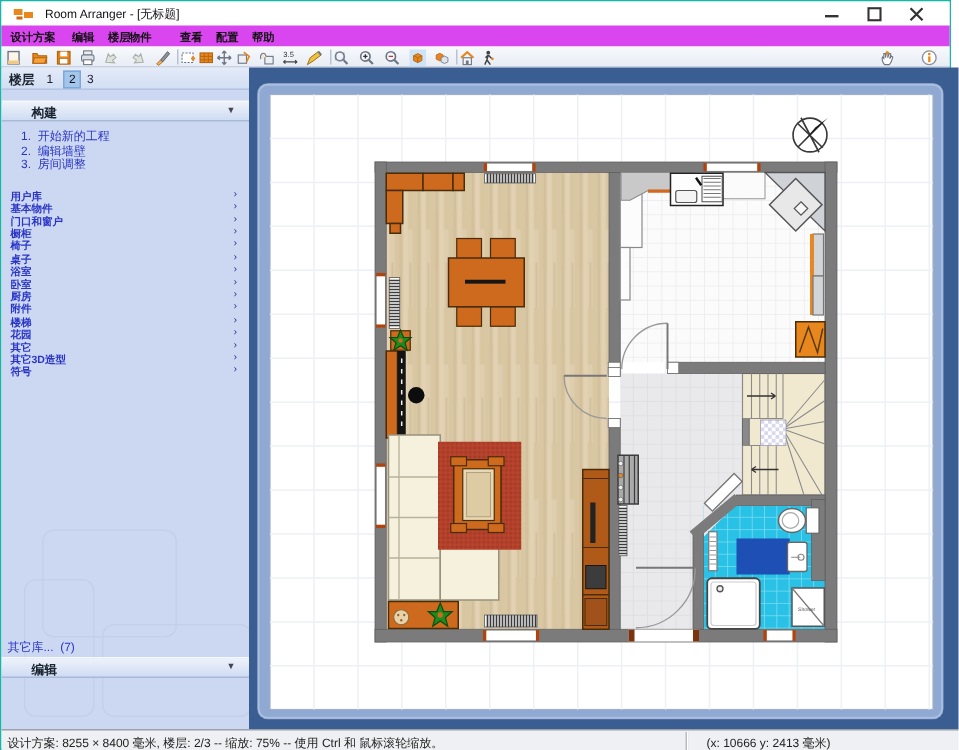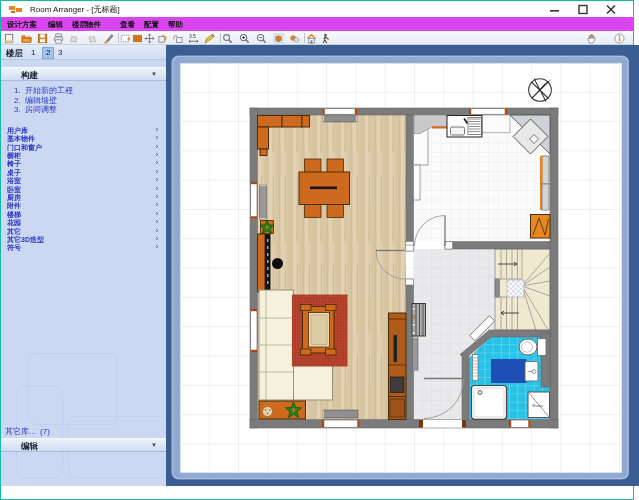--- a/index.html
+++ b/index.html
@@ -442,13 +442,18 @@
 <rect x="471.5" y="353.5" width="5.5" height="26" fill="#fff" stroke="#777" stroke-width="0.8"></rect>
 <path d="M472 357 h4.5 M472 360 h4.5 M472 363 h4.5 M472 366 h4.5 M472 369 h4.5 M472 372 h4.5 M472 375 h4.5" stroke="#999" stroke-width="0.7"></path>
 <rect x="470.5" y="384.5" width="35" height="33.8" rx="3" fill="#fff" stroke="#444" stroke-width="1.2"></rect>
 <rect x="473" y="387" width="30" height="29" rx="2" fill="none" stroke="#ccc" stroke-width="0.8"></rect>
 <circle cx="479" cy="391.5" r="2" fill="#eee" stroke="#555" stroke-width="0.9"></circle>
 <rect x="527" y="391" width="21.5" height="25.5" fill="#fff" stroke="#555" stroke-width="1"></rect>
 <path d="M527 391 L548.5 416.5" stroke="#777" stroke-width="0.8"></path>
 <text x="531" y="406" font-size="3.4" fill="#555" font-family="Liberation Sans">Shower</text>
 </svg>
 </div>
+<div id="status">
+ <span class="lt">设计方案: 8255 × 8400 毫米, 楼层: 2/3 -- 缩放: 75% -- 使用 Ctrl 和 鼠标滚轮缩放。</span>
+ <span class="div"></span>
+ <span class="rt">(x: 10666 y: 2413 毫米)</span>
+</div>
 </div>
 
 </body></html>

